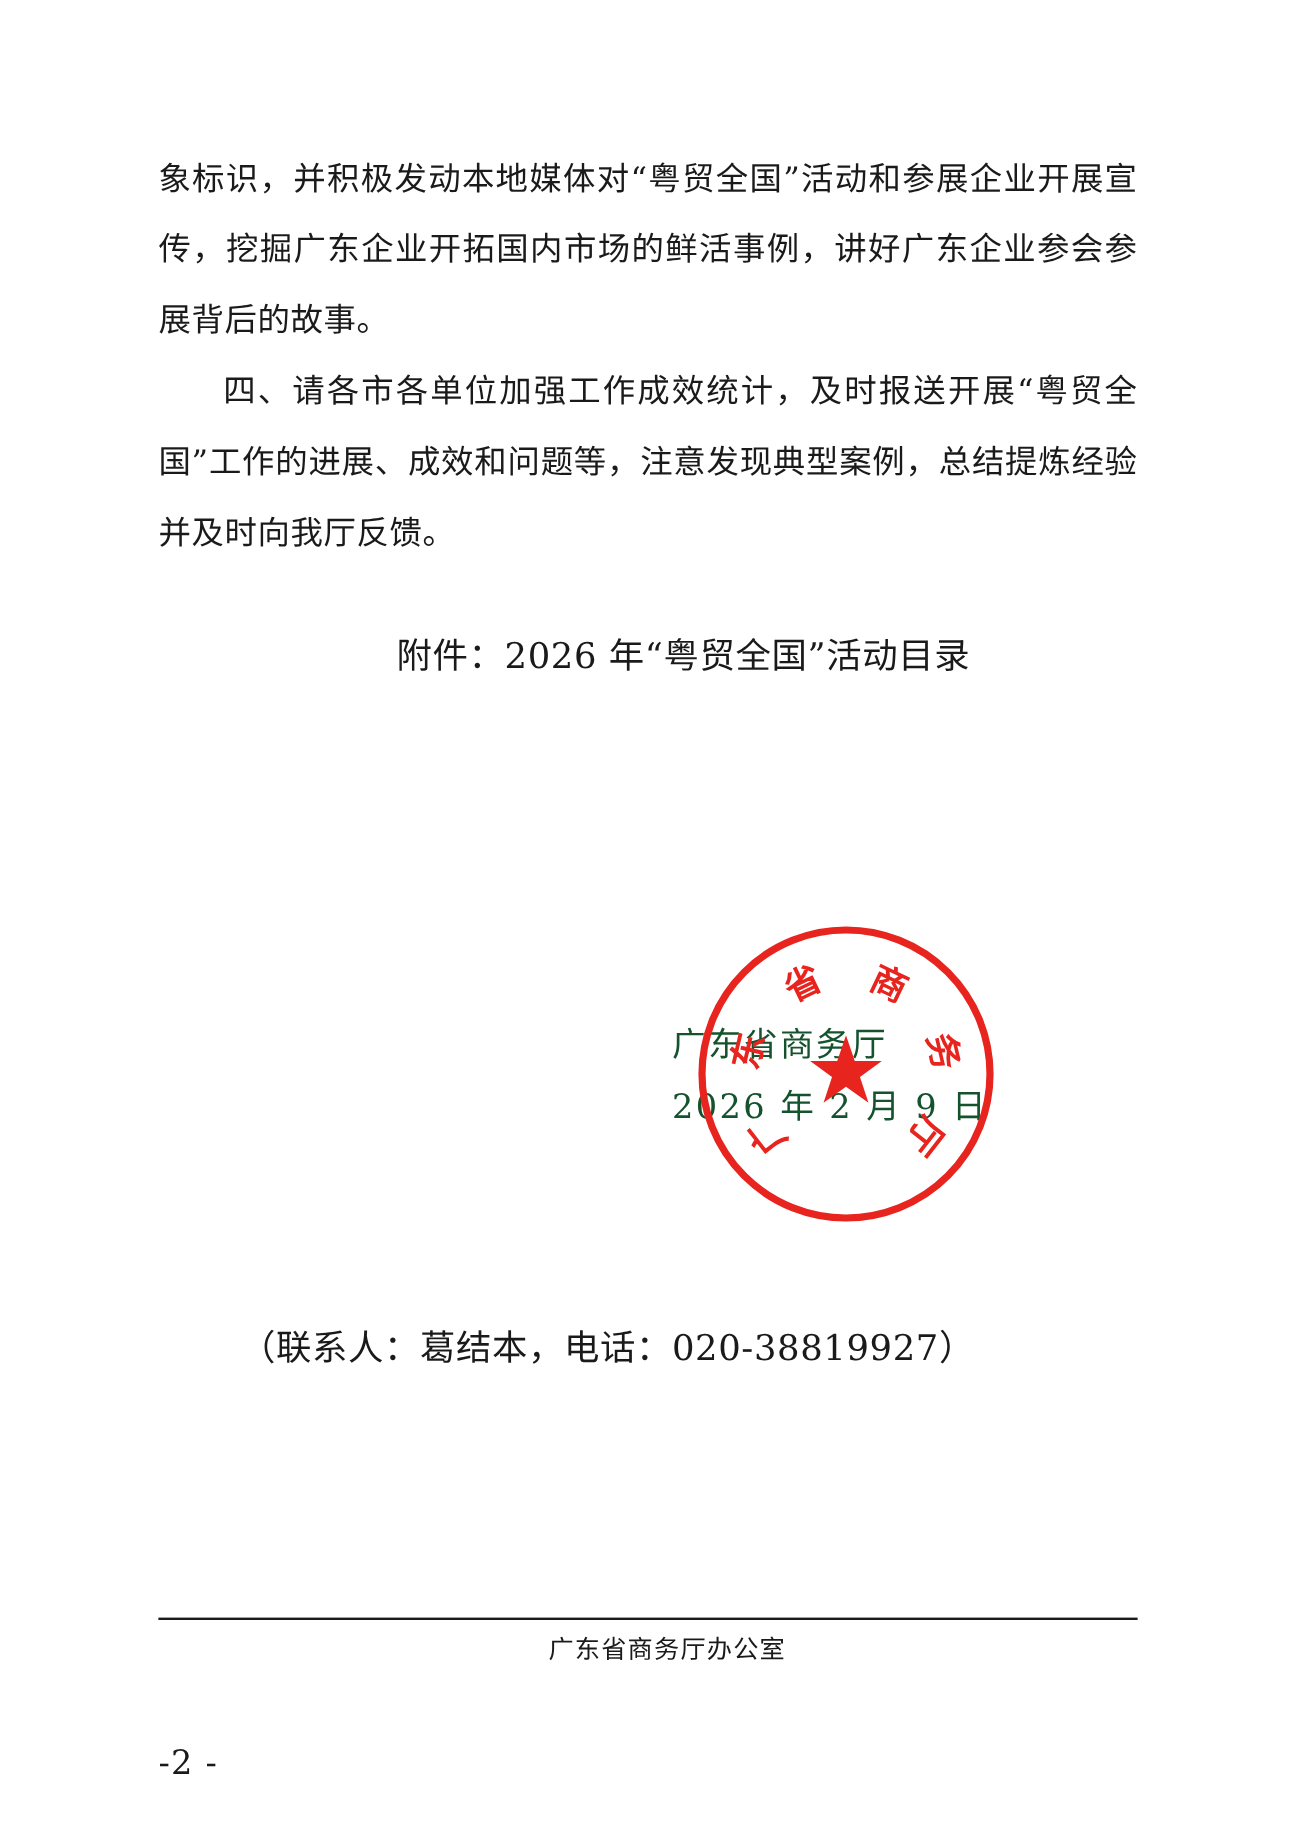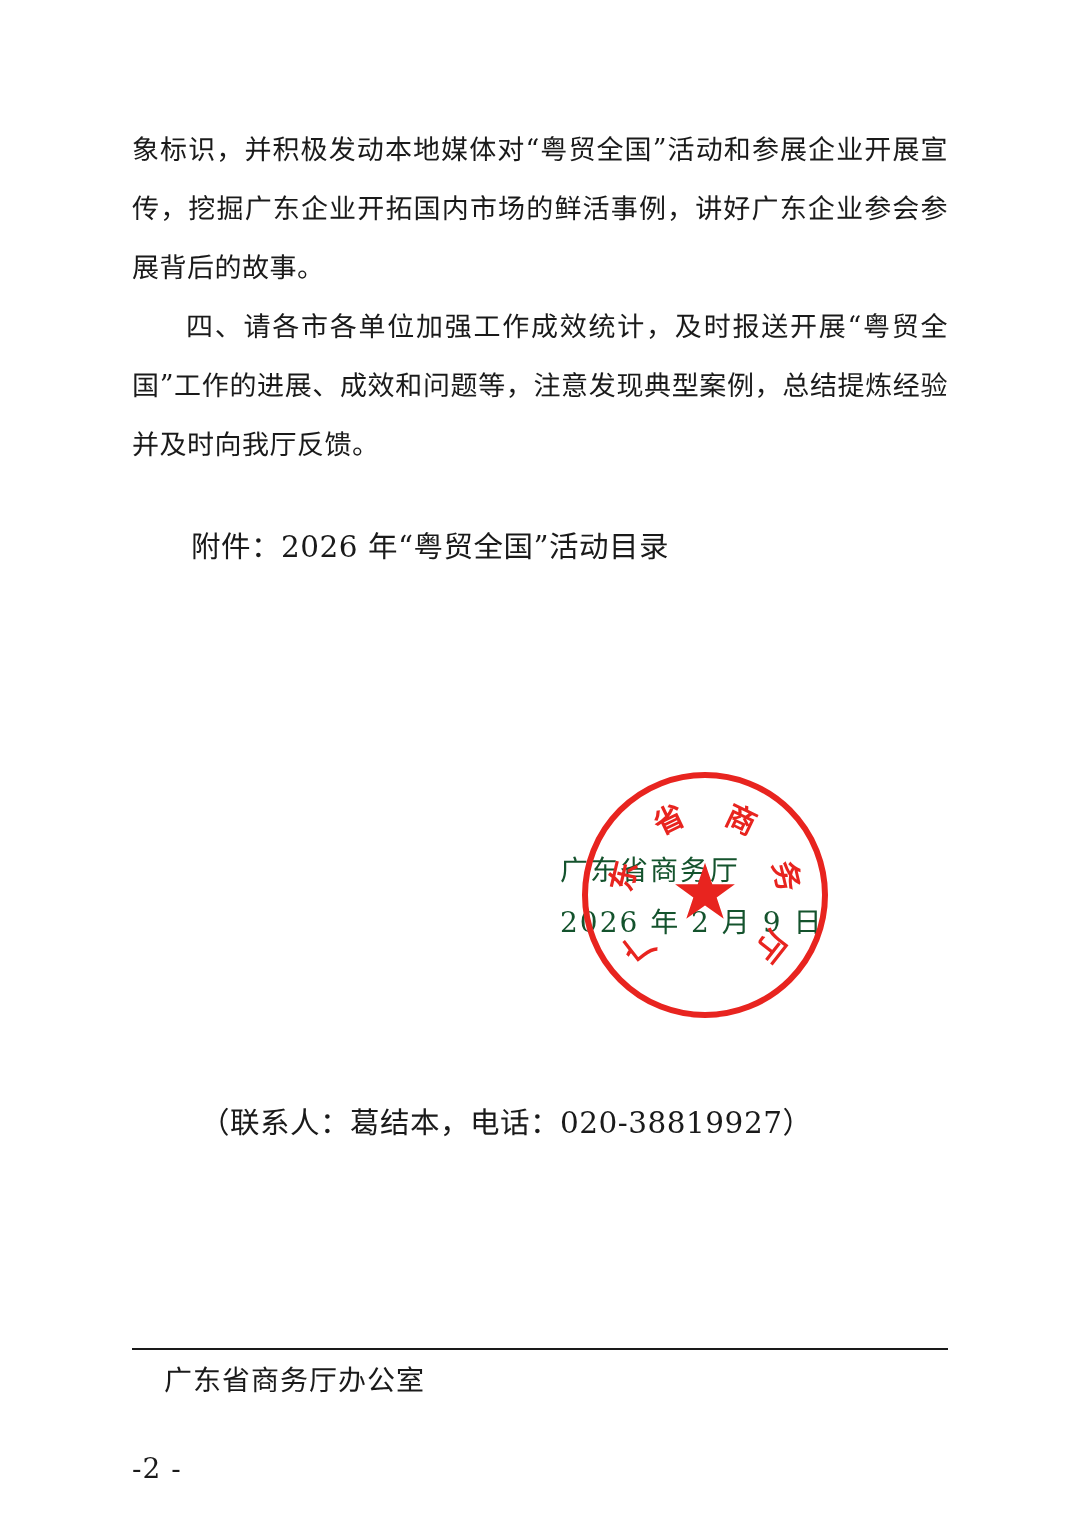--- a/index.html
+++ b/index.html
@@ -37,20 +37,21 @@
   }
   p.indent {
     text-indent: 2em;
   }
   .attachment {
     margin-top: 44px;
     font-size: 29.5px;
     line-height: 59px;
     text-indent: 2em;
     letter-spacing: 0.5px;
+    text-align: center;
   }
 
   
   .sign-block {
     position: absolute;
     left: 560px;
     top: 845px;
     width: 340px;
     text-align: left;
   }
@@ -120,22 +121,23 @@
     background: #1a1a1a;
   }
   .footer-row {
     position: absolute;
     left: 132px;
     top: 1358px;
     width: 816px;
     display: flex;
     justify-content: space-between;
     align-items: center;
-    font-size: 28px;
+    font-size: 21px;
     letter-spacing: 1px;
+    flex-direction: column;
   }
   .footer-left { padding-left: 32px; }
   .footer-right { padding-right: 22px; }
   .page-number {
     position: absolute;
     left: 132px;
     top: 1452px;
     font-size: 28px;
     letter-spacing: 1px;
   }

